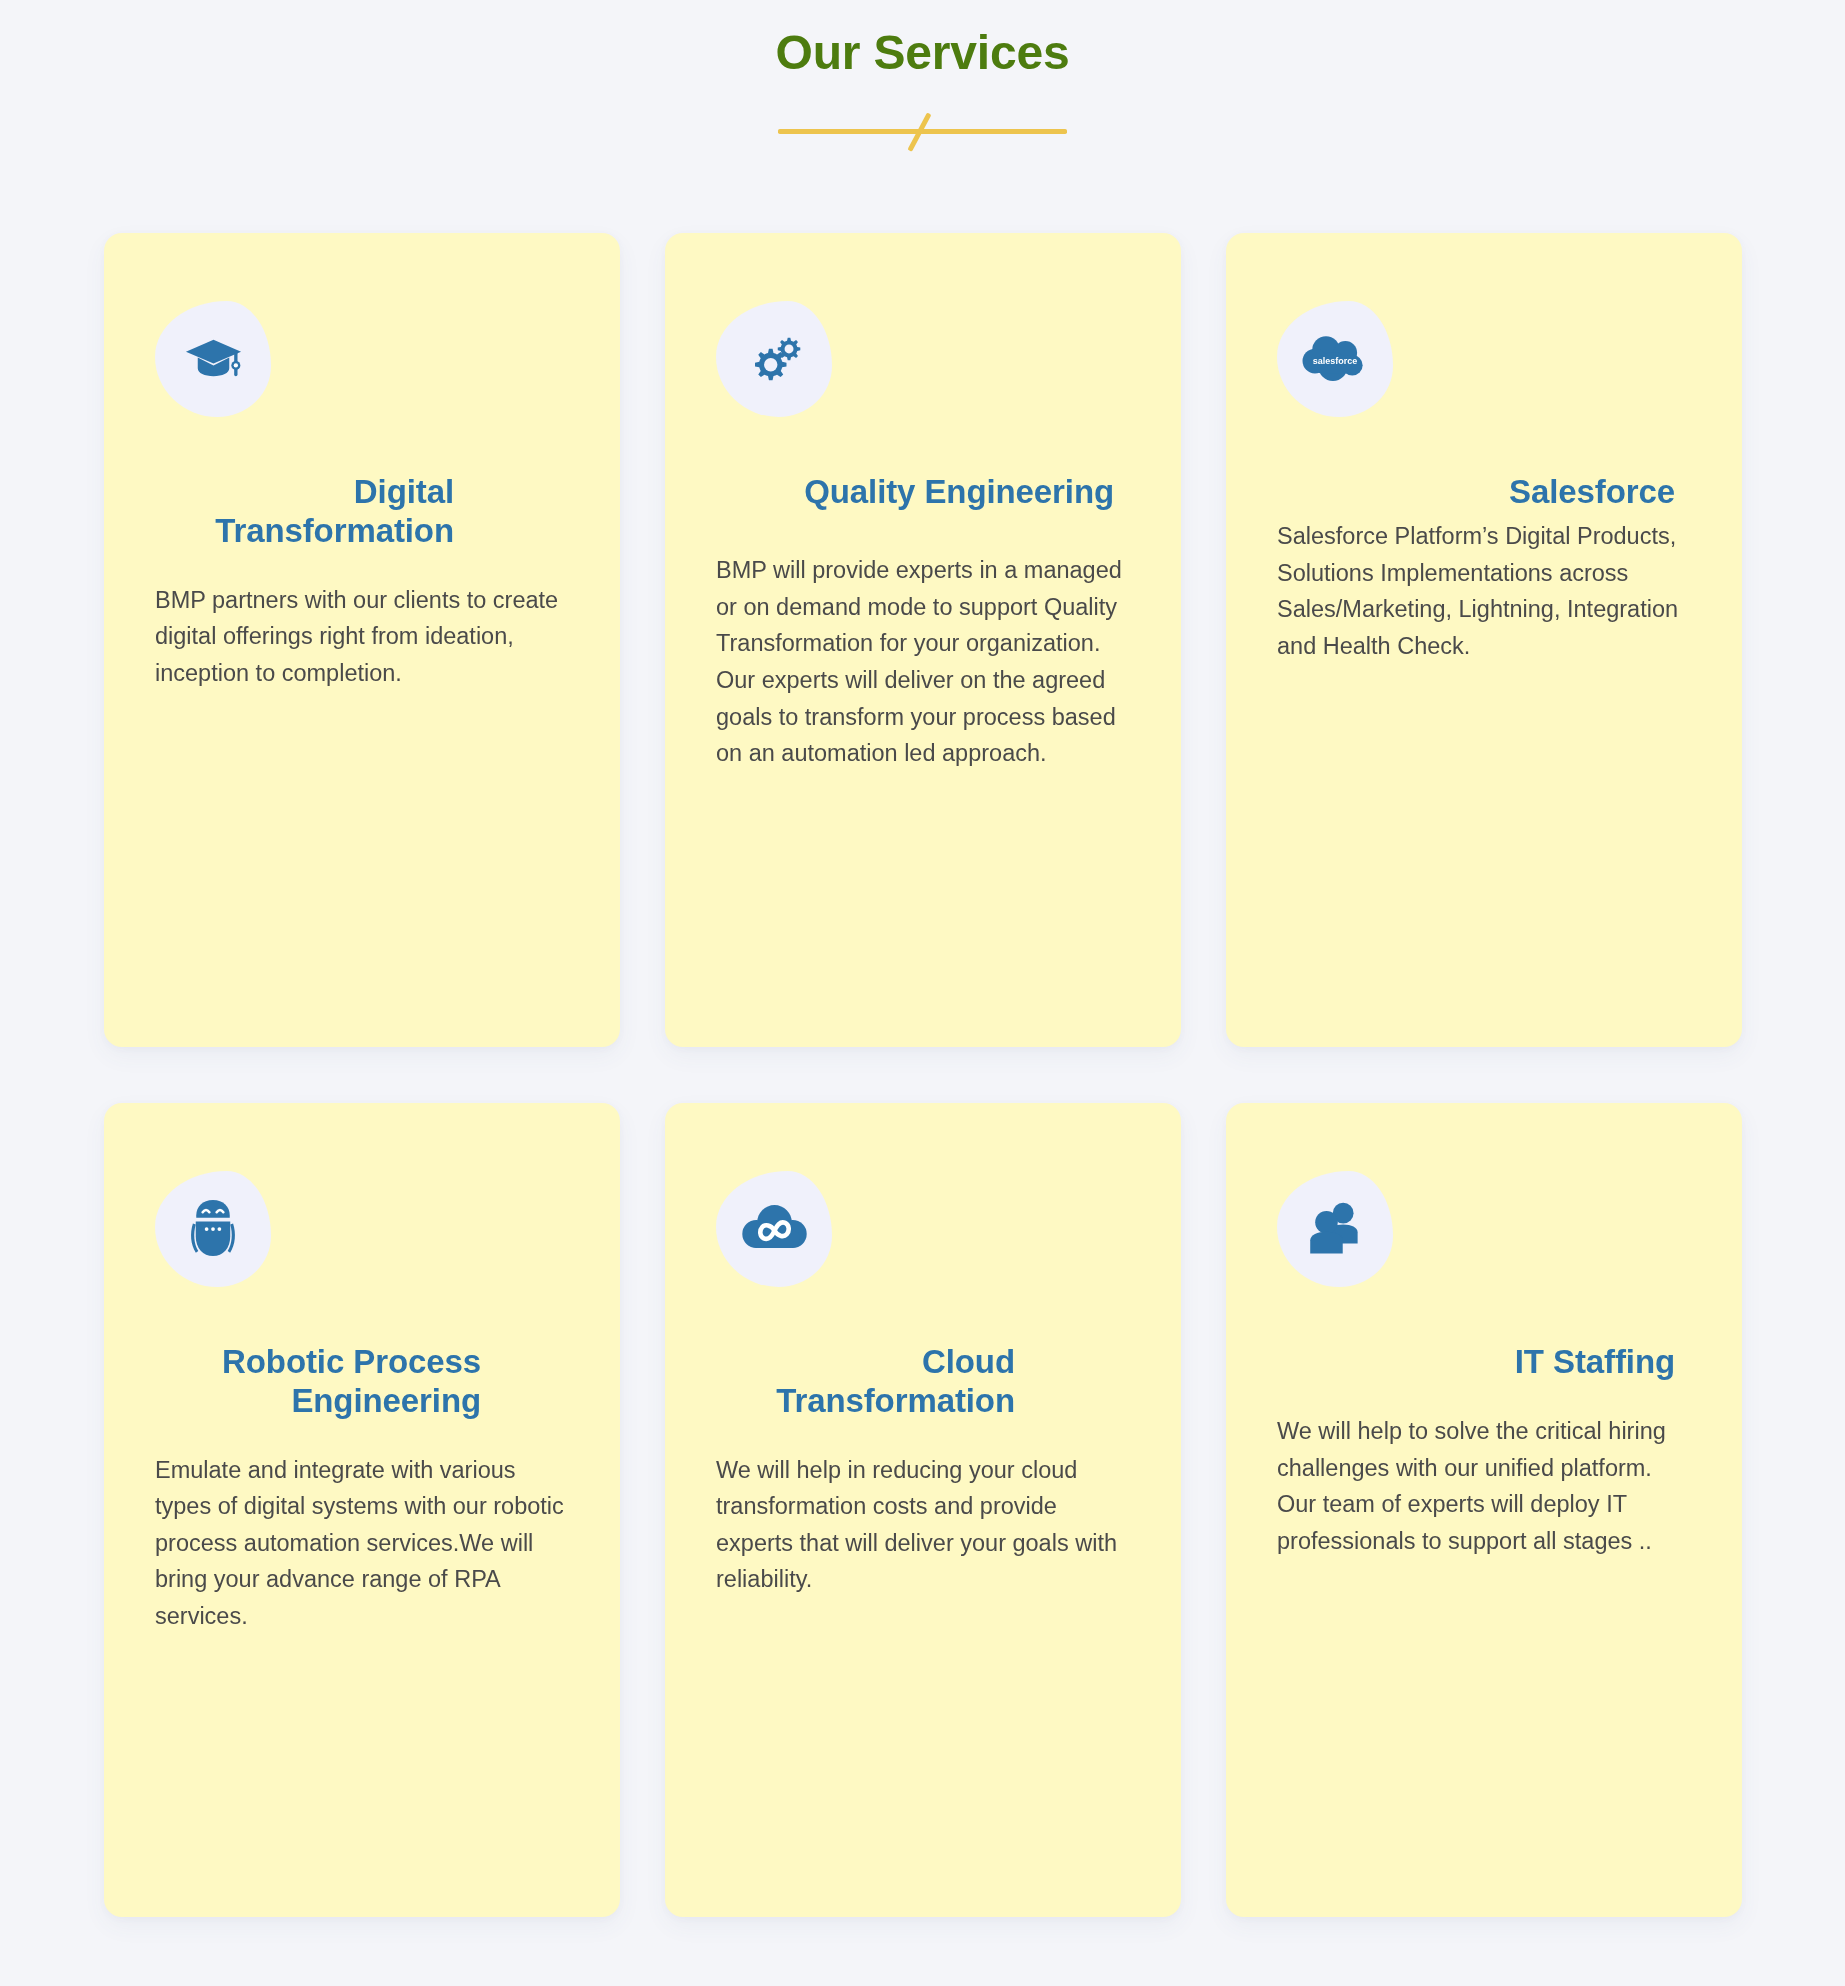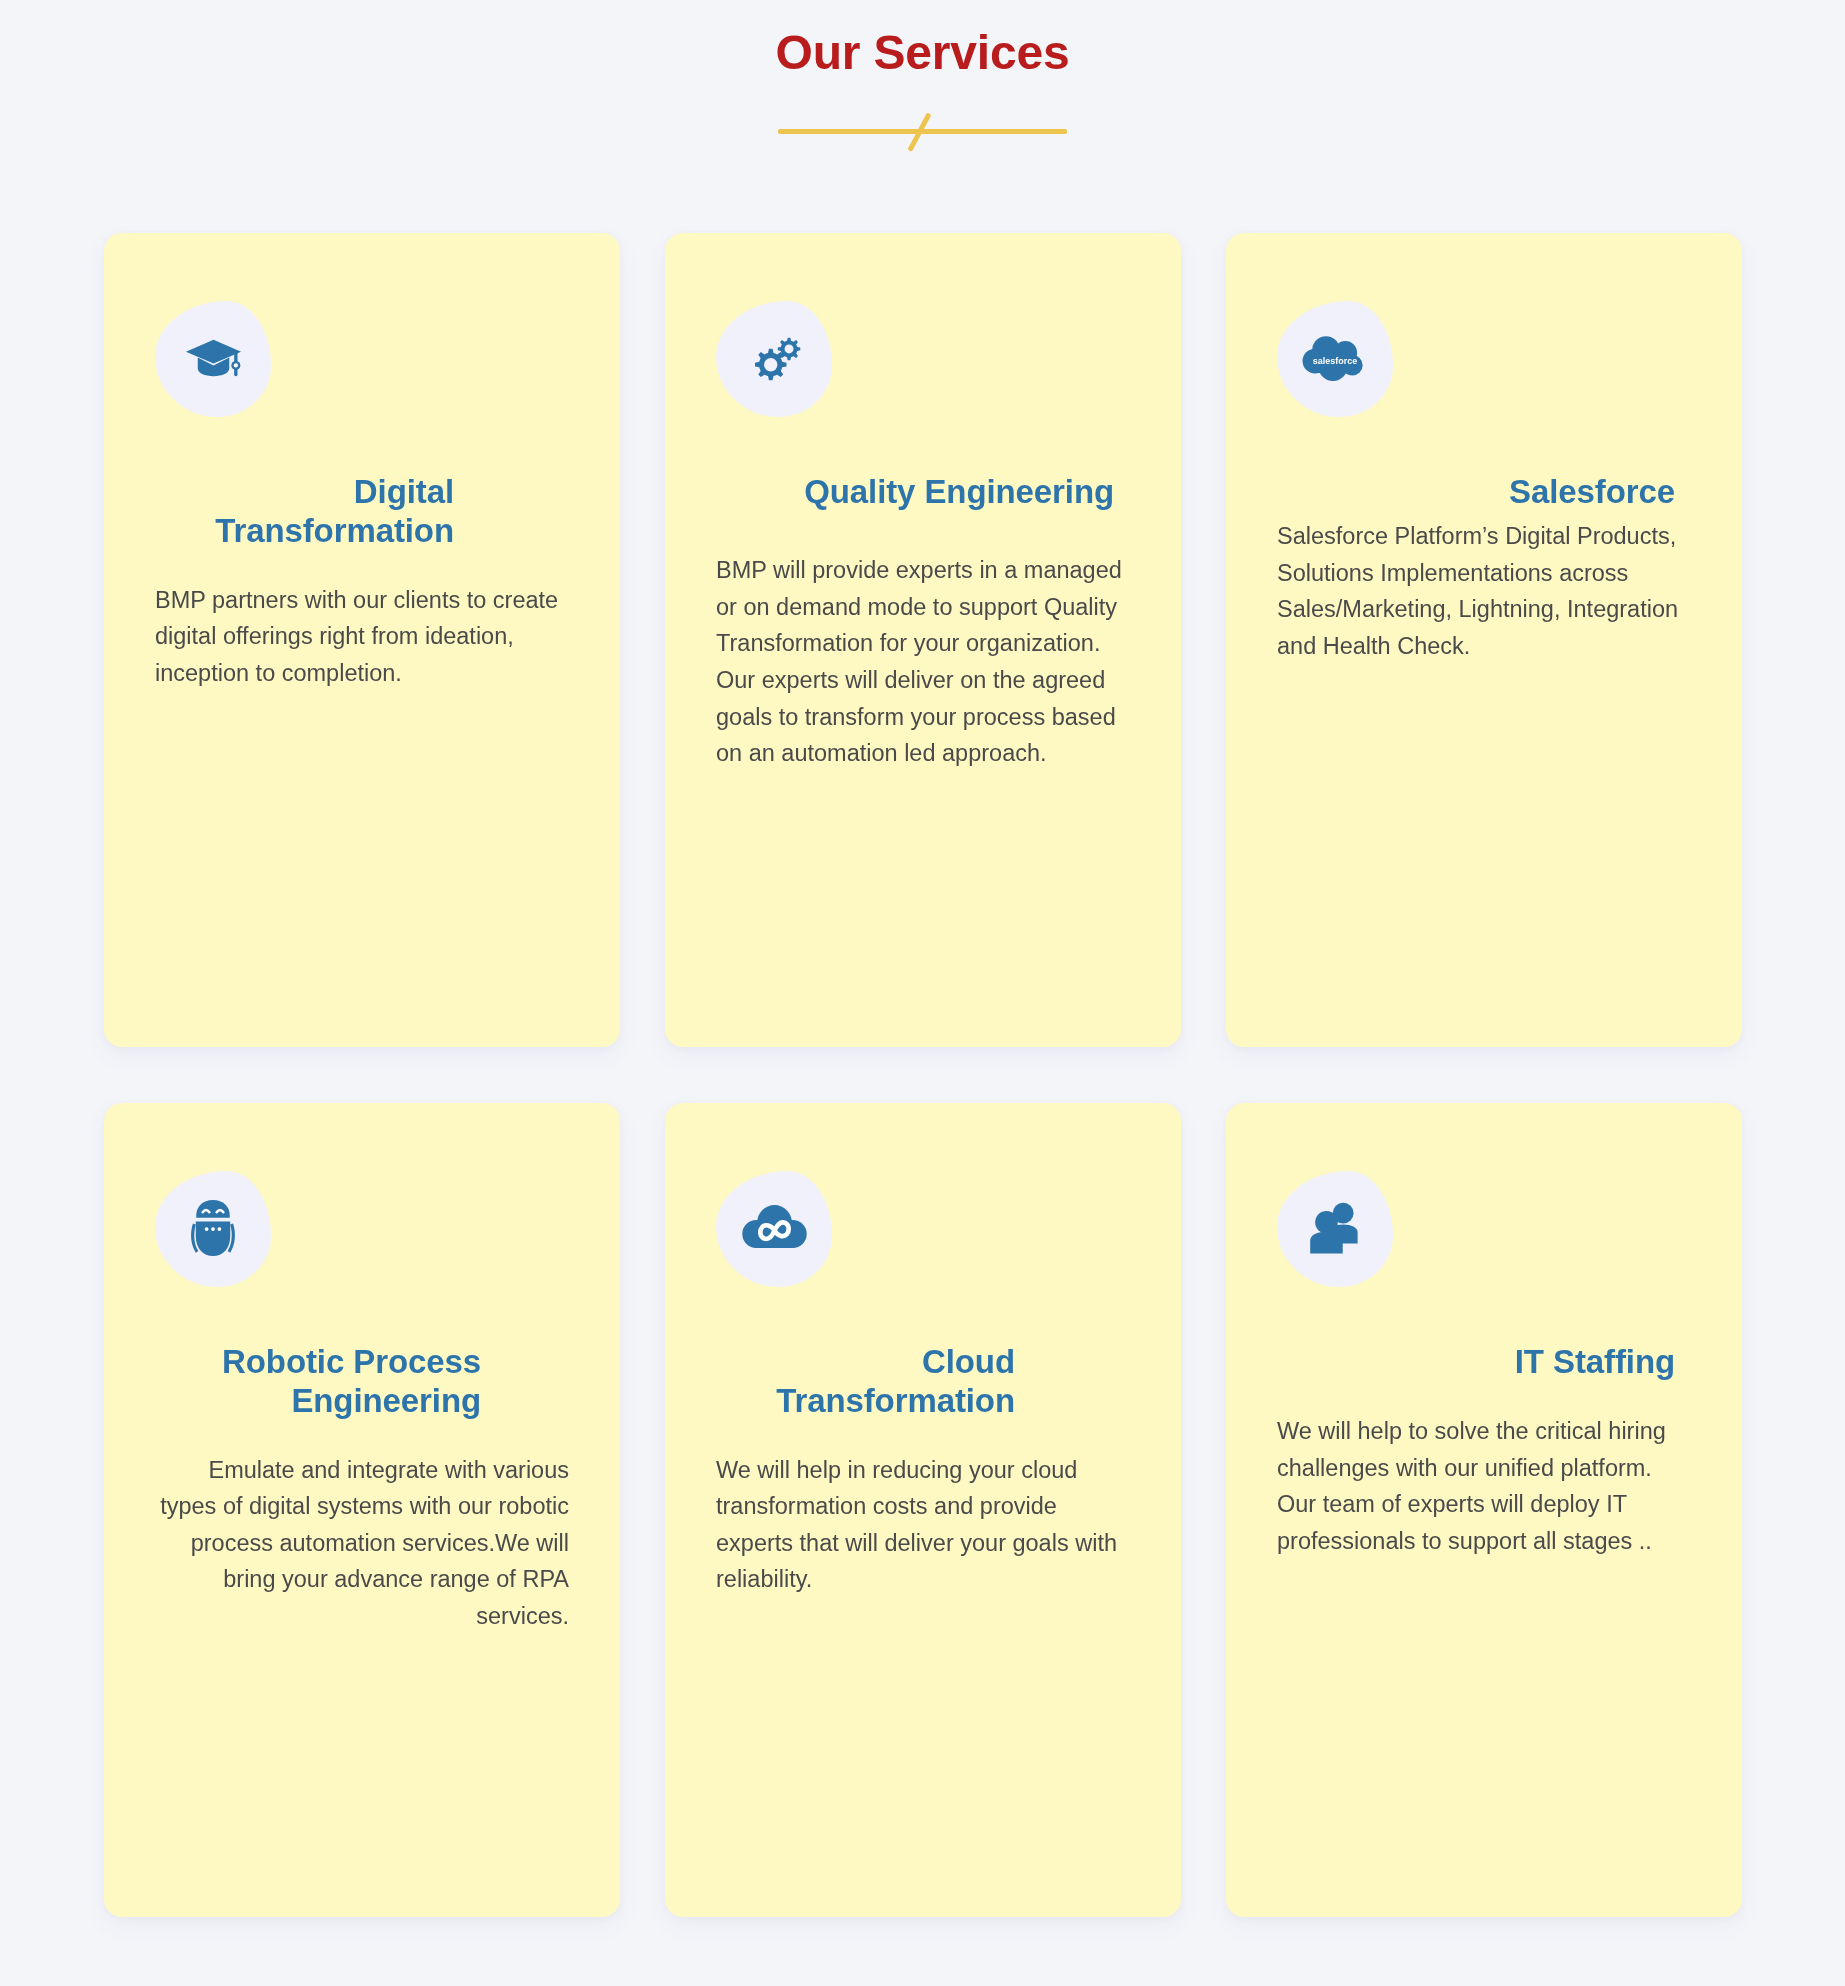--- a/index.html
+++ b/index.html
@@ -24,21 +24,21 @@
   .section-head {
     width: 100%;
     padding-top: 25px;
     text-align: center;
   }
 
   .section-title {
     font-size: 48px;
     line-height: 1.16;
     font-weight: 700;
-    color: #b91c1c;
+    color: #4d7c0f;
     letter-spacing: -0.2px;
   }
 
   .divider-wrap {
     position: relative;
     width: 289px;
     height: 49px;
     margin: 25px auto 0;
   }
   .divider-line {
@@ -125,21 +125,21 @@
     line-height: 1.56;
     color: #4a4a4a;
     font-weight: 400;
     max-width: 425px;
   }
 
   
   .card[data-card="0"] .card-body { max-width: 425px; }
   .card[data-card="1"] .card-body { max-width: 425px; margin-top: 40px; }
   .card[data-card="2"] .card-body { max-width: 425px; margin-top: 6px; }
-  .card[data-card="3"] .card-body { max-width: 425px; text-align: right; }
+  .card[data-card="3"] .card-body { max-width: 425px; }
   .card[data-card="4"] .card-body { max-width: 425px; }
   .card[data-card="5"] .card-body { max-width: 425px; }
 
   .card[data-card="0"] .card-title { max-width: 299px; }
   .card[data-card="3"] .card-title { max-width: 326px; }
   .card[data-card="4"] .card-title { max-width: 299px; }
 
   
   .sf-text {
     font-size: 13px;

